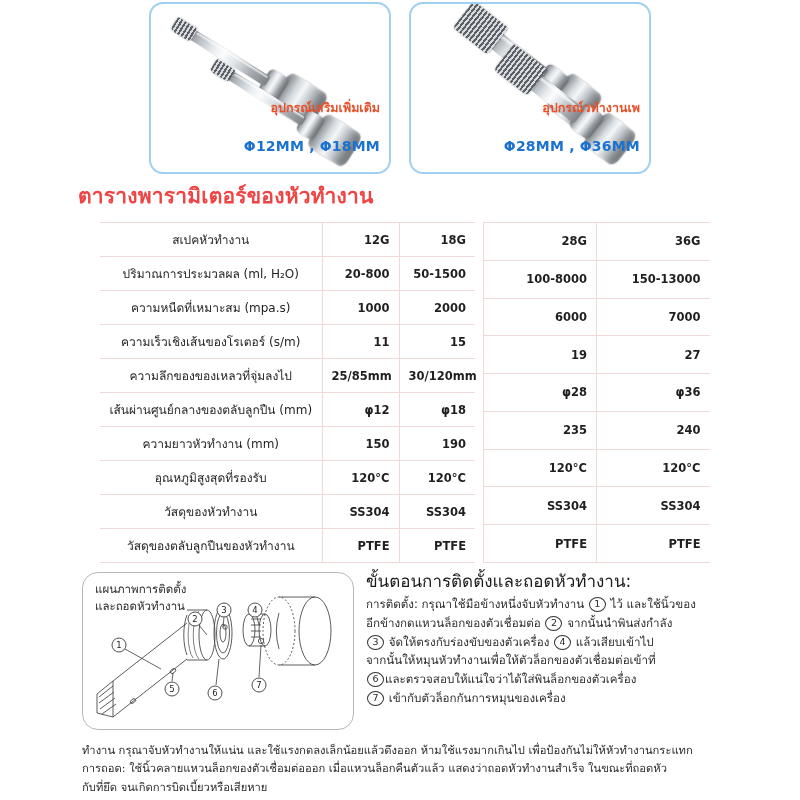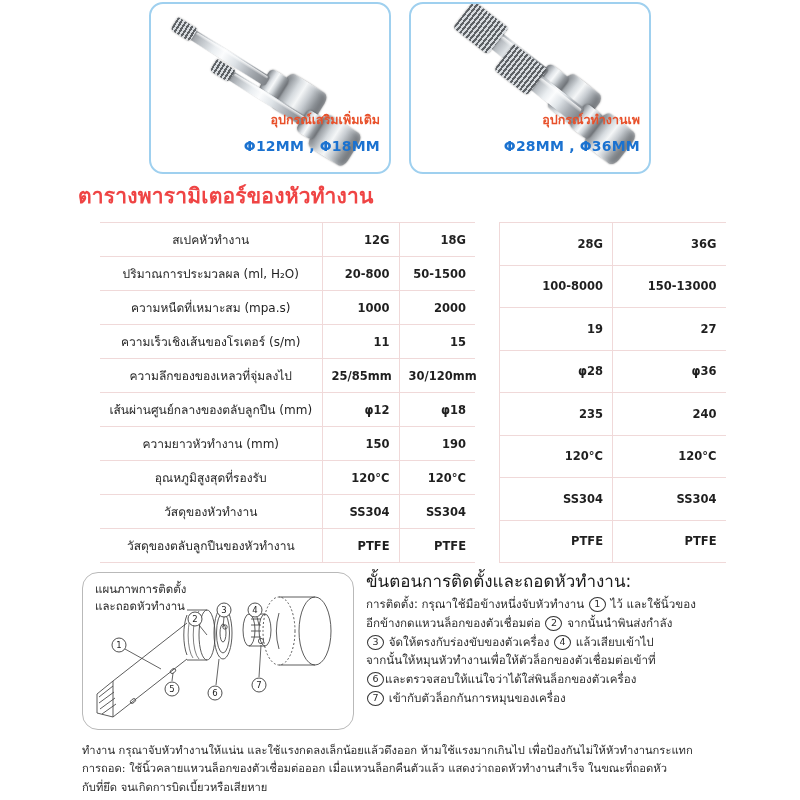--- a/index.html
+++ b/index.html
@@ -84,21 +84,21 @@
   }
 
   .caption {
     position: absolute;
     right: 9px;
     text-align: center;
     line-height: 1.25;
     white-space: nowrap;
   }
   .caption-top {
-    bottom: 44px;
+    bottom: 56px;
     font-size: 12.5px;
     font-weight: 700;
     color: #e8502a;
   }
   .caption-bottom {
     bottom: 17px;
     font-size: 14px;
     font-weight: 700;
     color: #1b72d0;
     letter-spacing: .2px;
@@ -115,21 +115,21 @@
     letter-spacing: .2px;
   }
 
   
   .tables {
     position: absolute;
     left: 100px;
     top: 222px;
     width: 625px;
     display: flex;
-    gap: 24px;
+    gap: 8px;
   }
   table.spec {
     border-collapse: collapse;
     table-layout: fixed;
   }
   table.spec td {
     border: 1px solid #f0d9d9;
     height: 34px;
     font-size: 11.5px;
     font-weight: 700;
@@ -343,20 +343,24 @@
         <col class="c1">
       </colgroup>
     <tbody>
         <tr>
           <td class="val">28G</td>
           <td class="val">36G</td>
         </tr>
         <tr>
           <td class="val">100-8000</td>
           <td class="val">150-13000</td>
+        </tr>
+        <tr>
+          <td class="val">6000</td>
+          <td class="val">7000</td>
         </tr>
         <tr>
           <td class="val">19</td>
           <td class="val">27</td>
         </tr>
         <tr>
           <td class="val">φ28</td>
           <td class="val">φ36</td>
         </tr>
         <tr>

